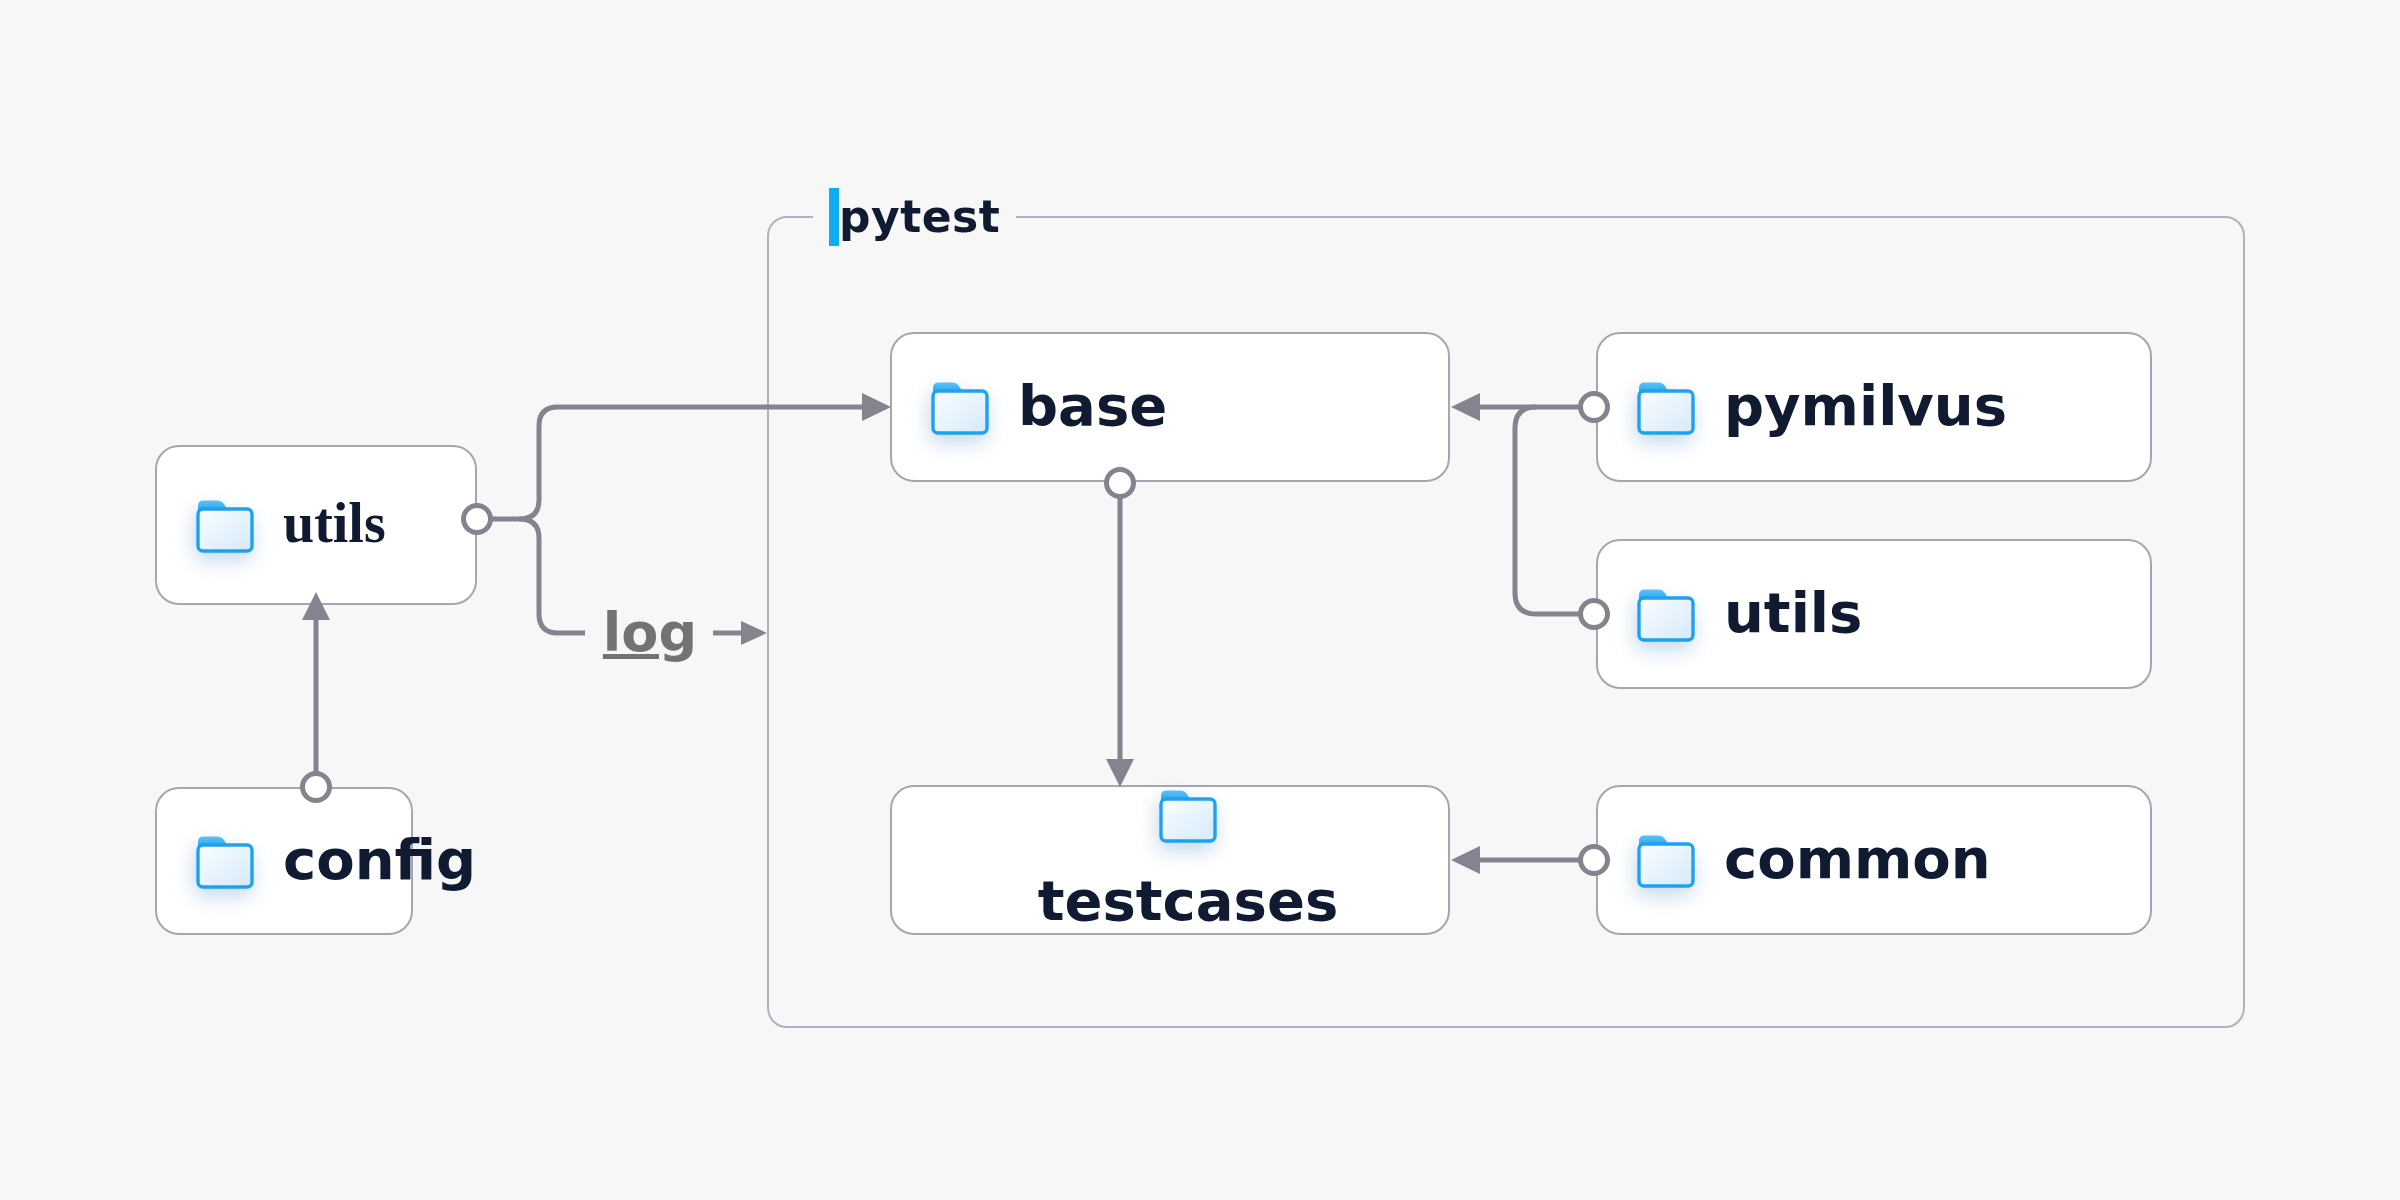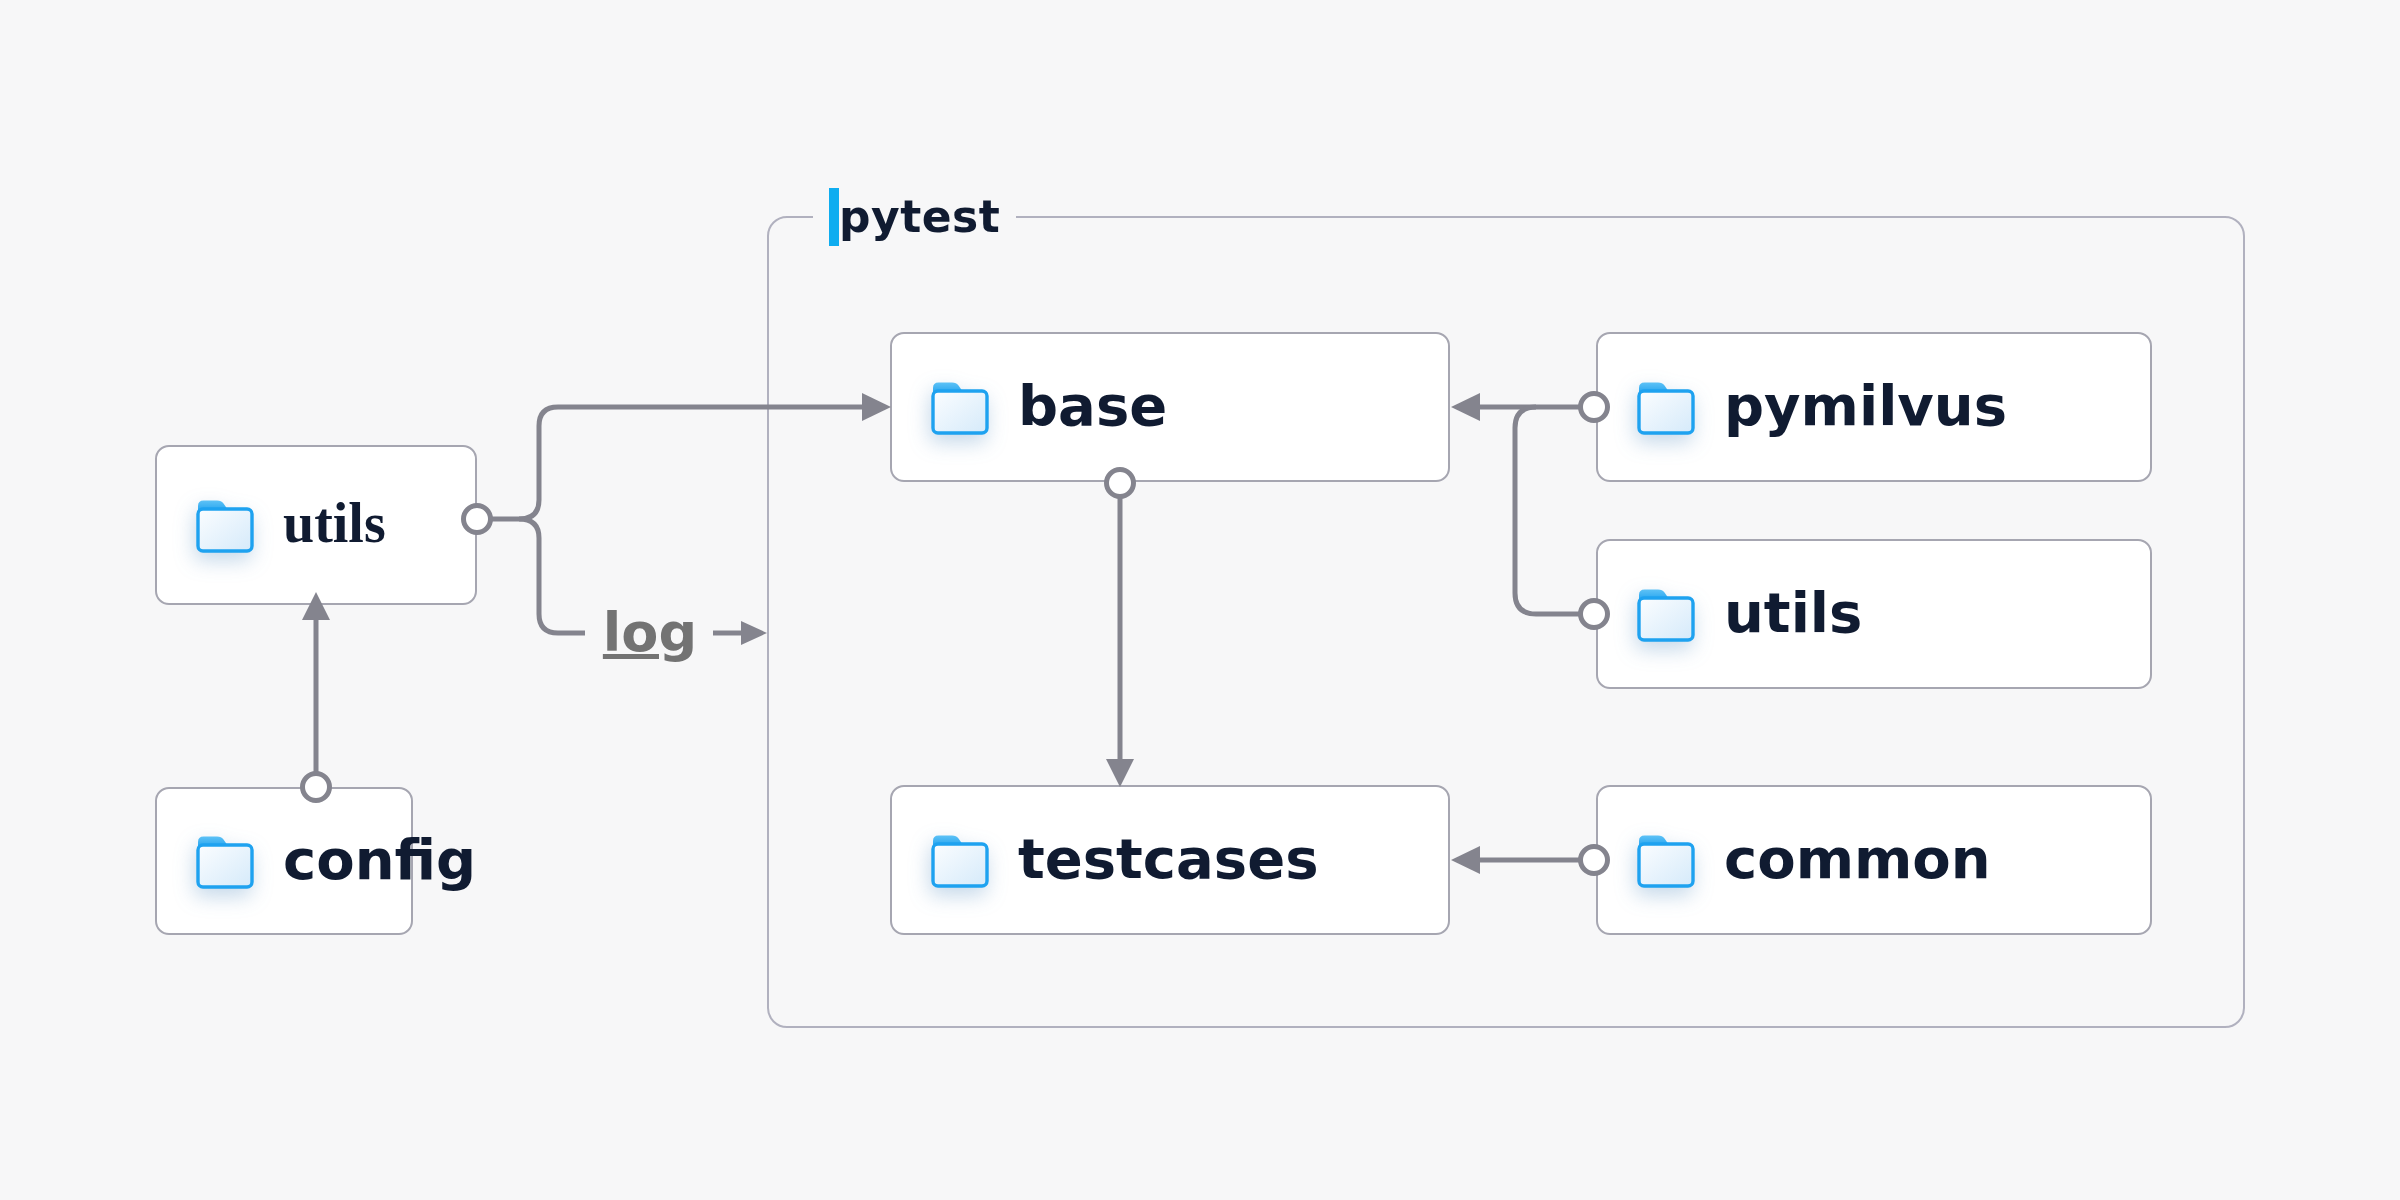--- a/index.html
+++ b/index.html
@@ -22,34 +22,34 @@
     padding:0 16px;background:#f7f7f8;
   }
   .accent-bar{width:10px;height:58px;background:#0fadf0;}
   .group-label span{
     font-size:44px;font-weight:700;color:#101b31;letter-spacing:.5px;
     line-height:64px;white-space:nowrap;
   }
   
   .node{
     position:absolute;box-sizing:border-box;z-index:2;
-    background:#ffffff;border:2px solid #a6a6b1;border-radius:14px;
+    background:#ffffff;border:2px solid #a6a6b1;border-radius:24px;
     display:flex;align-items:center;gap:26px;padding-left:36px;
   }
   .node .label{
     font-size:56px;font-weight:700;color:#101b31;letter-spacing:0;
     white-space:nowrap;transform:translateY(-2px);
   }
   .folder{flex:0 0 auto;filter:drop-shadow(-2px 8px 10px rgba(50,120,180,.28));}
   .n-utils    {left:155px; top:445px;width:322px;height:160px;font-family:Liberation Serif, serif;}
   .n-config   {left:155px; top:787px;width:258px;height:148px;}
   .n-base     {left:890px; top:332px;width:560px;height:150px;}
   .n-pymilvus {left:1596px;top:332px;width:556px;height:150px;}
   .n-check    {left:1596px;top:539px;width:556px;height:150px;}
-  .n-testcases{left:890px; top:785px;width:560px;height:150px;}
+  .n-testcases{left:890px; top:785px;width:560px;height:150px;flex-direction:column;}
   .n-common   {left:1596px;top:785px;width:556px;height:150px;align-items:center;}
   
   .wires{position:absolute;left:0;top:0;width:2400px;height:1200px;z-index:3;pointer-events:none;}
   .edge{stroke:#84848e;stroke-width:5;fill:none;}
   .dot{fill:#ffffff;stroke:#84848e;stroke-width:5;}
   .head{fill:#84848e;stroke:none;}
   
   .log-label{
     position:absolute;left:585px;top:601px;width:130px;height:64px;z-index:4;
     line-height:64px;text-align:center;

